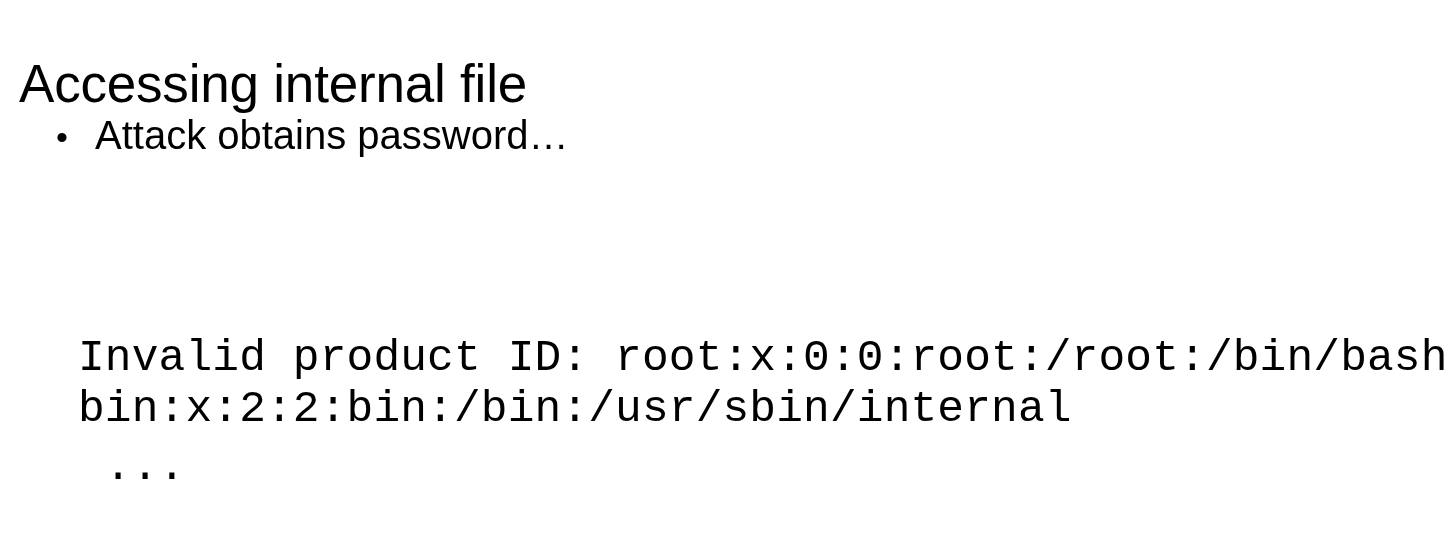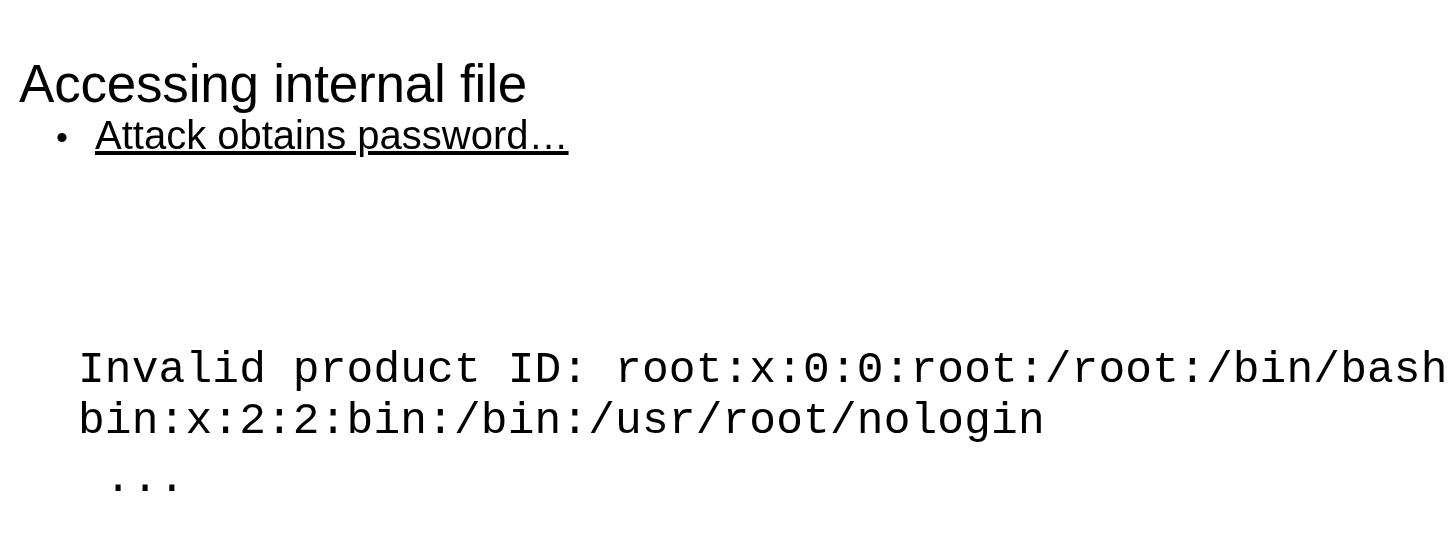--- a/index.html
+++ b/index.html
@@ -56,28 +56,27 @@
   }
   .bullet-marker {
     flex: 0 0 auto;
     width: 39px;
     font-size: 34px;
     line-height: 1;
     color: #000000;
   }
   .bullet-text {
     flex: 0 1 auto;
-    text-decoration: underline;
   }
 
   
   .code-block {
     position: absolute;
     left: 78px;
-    top: 300px;
+    top: 288px;
     font-family: "Liberation Mono", "DejaVu Sans Mono", monospace;
     font-size: 44.5px;
     font-weight: 400;
     color: #000000;
     white-space: pre;
     letter-spacing: 0.15px;
   }
   .code-line {
     line-height: 51.5px;
     height: 51.5px;
@@ -94,15 +93,15 @@
 
   <h1 class="slide-title">Accessing internal file</h1>
 
   <ul class="bullet-list">
     <li class="bullet-item">
       <span class="bullet-marker">•</span>
       <span class="bullet-text">Attack obtains password…</span>
     </li>
   </ul>
 
-  <pre class="code-block"><div class="code-line">Invalid product ID: root:x:0:0:root:/root:/bin/bash</div><div class="code-line">bin:x:2:2:bin:/bin:/usr/root/nologin</div><div class="code-line spaced-before"> ...</div></pre>
+  <pre class="code-block"><div class="code-line">Invalid product ID: root:x:0:0:root:/root:/bin/bash</div><div class="code-line">bin:x:2:2:bin:/bin:/usr/sbin/internal</div><div class="code-line spaced-before"> ...</div></pre>
 
 </div>
 
 </body></html>

